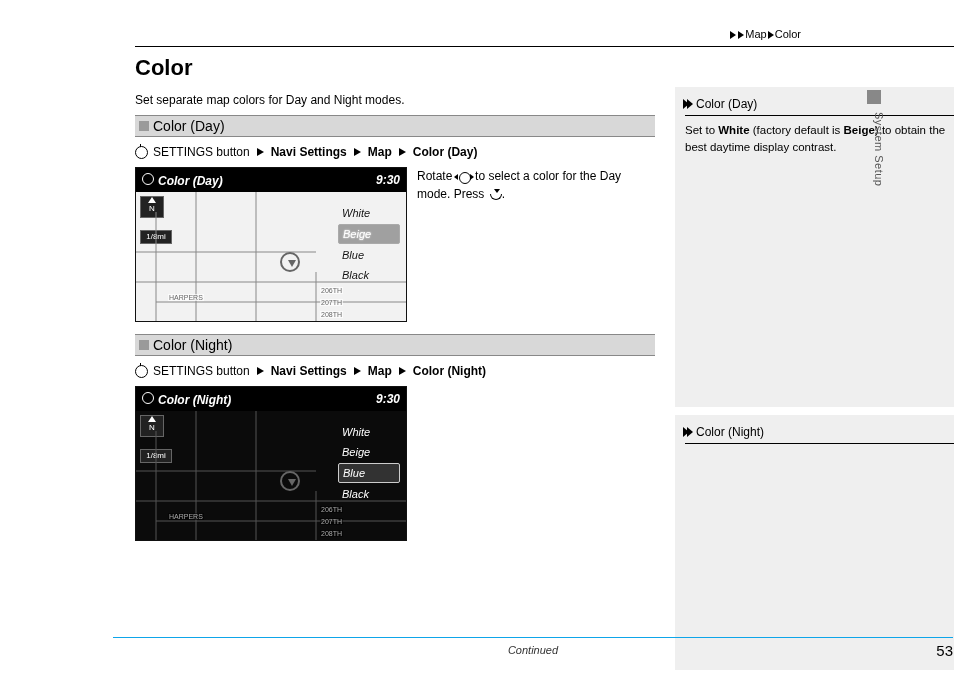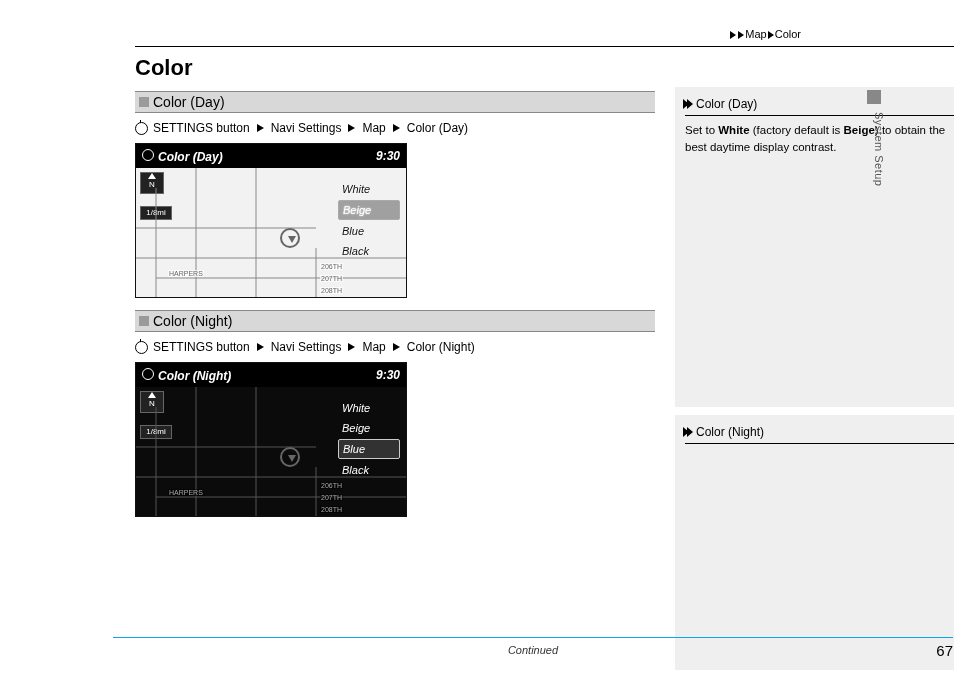--- a/index.html
+++ b/index.html
@@ -13,21 +13,21 @@
   .col-left{width:540px;padding-right:20px;box-sizing:border-box}
   .col-right{width:300px;box-sizing:border-box}
   h1{font-size:22px;font-weight:bold;margin:0 0 6px 0}
   .intro{margin:6px 0 8px 0}
   .sub-bar{background:#d8d8d8;border-top:1px solid #888;border-bottom:1px solid #888;padding:2px 4px;font-size:14px;font-weight:normal;margin:4px 0 8px 0;display:flex;align-items:center}
   .sub-sq{display:inline-block;width:10px;height:10px;background:#9a9a9a;margin-right:4px}
   .crumb-line{margin:4px 0 8px 0;display:flex;align-items:center;flex-wrap:wrap;gap:3px}
   .settings-icon{display:inline-block;width:11px;height:11px;border:1px solid #000;border-radius:50%;position:relative;margin-right:2px}
   .settings-icon::after{content:"";position:absolute;left:4px;top:-3px;width:1px;height:3px;background:#000}
   .tri{display:inline-block;width:0;height:0;border-top:4px solid transparent;border-bottom:4px solid transparent;border-left:7px solid #000;margin:0 4px}
-  .bold{font-weight:normal}
+  .bold{font-weight:bold}
   .row{display:flex;align-items:flex-start;gap:10px;margin-bottom:12px}
   .screen{width:272px;height:155px;border:1px solid #111;box-sizing:border-box;background:#fff;position:relative;font-family:Arial;color:#eee}
   .screen-hdr{height:24px;background:#000;display:flex;align-items:center;justify-content:space-between;padding:0 6px;font-size:12px;font-style:italic;font-weight:bold;color:#fff}
   .gear{display:inline-block;width:10px;height:10px;border:1.5px solid #fff;border-radius:50%;margin-right:4px;position:relative}
   .screen-body{position:relative;height:129px}
   .screen-day .screen-body{background:#f2f2f2}
   .screen-night .screen-body{background:#0b0b0b}
   .compass{position:absolute;left:4px;top:4px;width:22px;height:20px;border:1px solid #666;background:#222;color:#fff;font-size:8px;text-align:center;line-height:10px}
   .compass .n{display:block;padding-top:1px}
   .compass .arrow{display:block;width:0;height:0;border-left:4px solid transparent;border-right:4px solid transparent;border-bottom:6px solid #fff;margin:0 auto}
@@ -72,20 +72,21 @@
     <span class="bc-tri"></span><span class="bc-tri"></span><span>Map</span><span class="bc-tri"></span><span>Color</span>
   </div>
   <hr class="hr-top">
   <div class="side-tab"></div>
   <div class="side-label">System Setup</div>
 
   <h1>Color</h1>
 
   <div class="columns">
     <div class="col-left">
+      <div class="intro">Set separate map colors for Day and Night modes.</div>
 
       <div class="sub-bar">
           <span class="sub-sq"></span>
           <span>Color (Day)</span>
         </div>
       <div class="crumb-line">
         <span class="settings-icon"></span>
         <span>SETTINGS button</span>
         <span class="tri"></span>
         <span class="bold">Navi Settings</span>
@@ -121,20 +122,26 @@
             <span class="road-label" style="left:184px;top:119px">208TH</span>
             <span class="pin"></span>
             <div class="opt-list">
               <div class="opt">White</div>
               <div class="opt sel">Beige</div>
               <div class="opt">Blue</div>
               <div class="opt">Black</div>
             </div>
           </div>
         </div>
+        <div class="instr">
+          <span>Rotate</span>
+          <span class="knob"><span class="a1"></span><span class="a2"></span></span>
+          <span>to select a color for the Day mode. Press</span>
+          <span class="press"></span><span>.</span>
+        </div>
       </div>
 
       <div class="sub-bar">
           <span class="sub-sq"></span>
           <span>Color (Night)</span>
         </div>
       <div class="crumb-line">
         <span class="settings-icon"></span>
         <span>SETTINGS button</span>
         <span class="tri"></span>
@@ -202,15 +209,15 @@
             <span>Color (Night)</span>
           </div>
         <hr class="tip-rule">
       </div>
     </div>
   </div>
 
   <div class="footer">
     <span></span>
     <span class="continued">Continued</span>
-    <span class="pagenum">67</span>
+    <span class="pagenum">53</span>
   </div>
 </div>
 
 </body></html>

